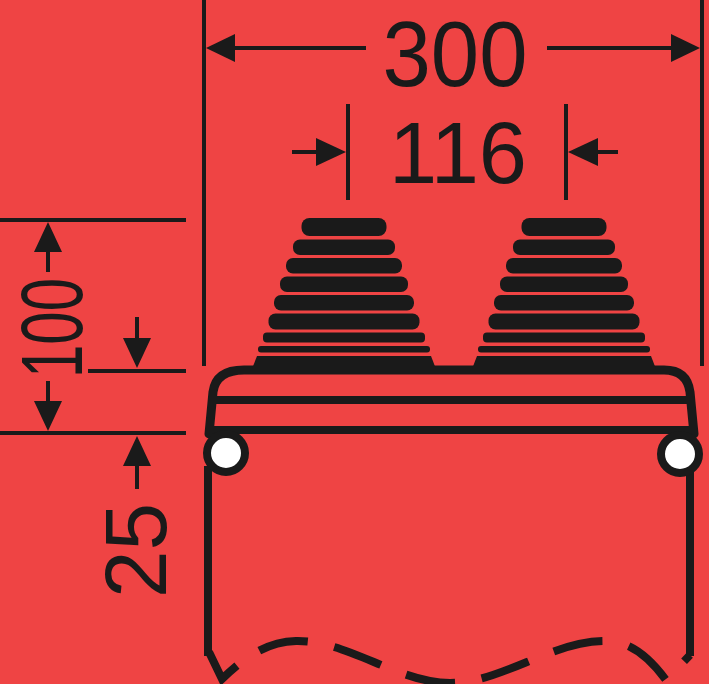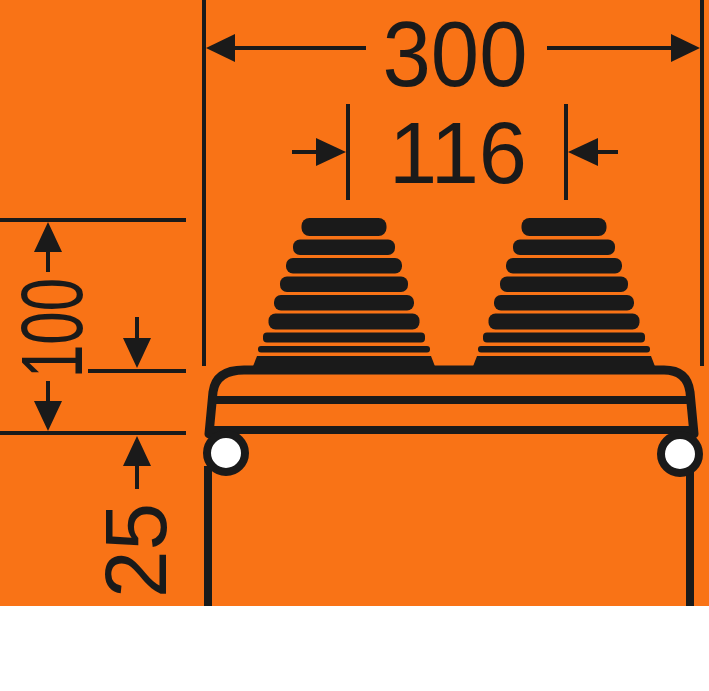--- a/index.html
+++ b/index.html
@@ -1,19 +1,19 @@
 <!DOCTYPE html>
 <html><head>
 <meta charset="utf-8">
 <style>
   html, body { margin: 0; padding: 0; background: #ffffff; }
   .stage {
-    width: 709px; height: 606px;
+    width: 709px; height: 684px;
     position: relative;
-    background: #f97316;
+    background: #ef4444;
     font-family: "Liberation Sans", sans-serif;
   }
   svg { display: block; }
   .dim-text {
     font-family: "Liberation Sans", sans-serif;
     font-weight: 400;
     fill: #1a1a1a;
   }
 </style>
 </head>

